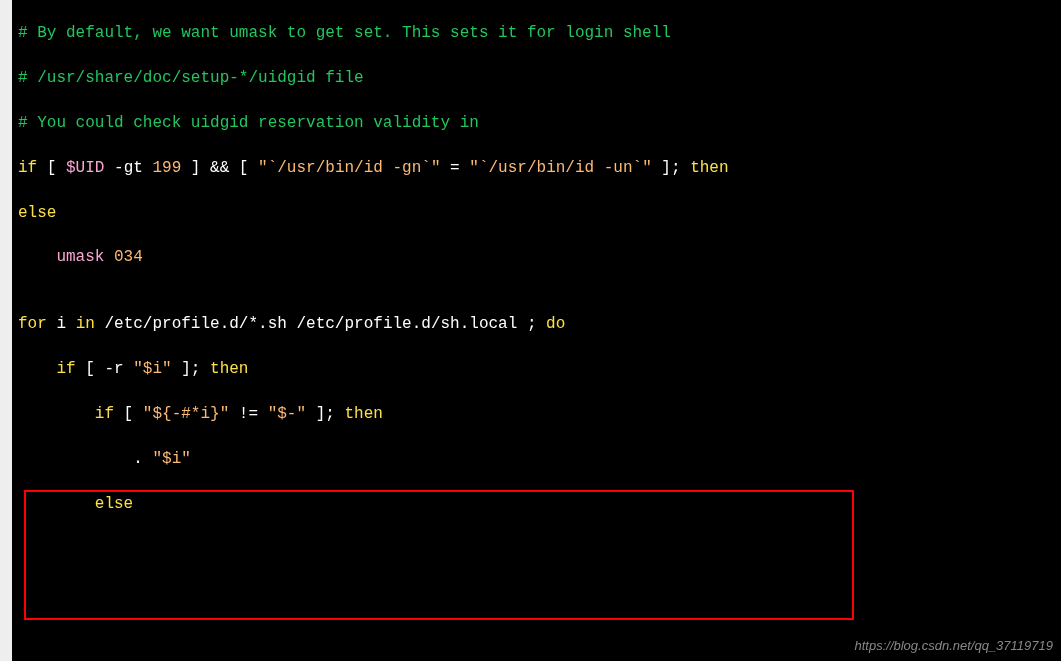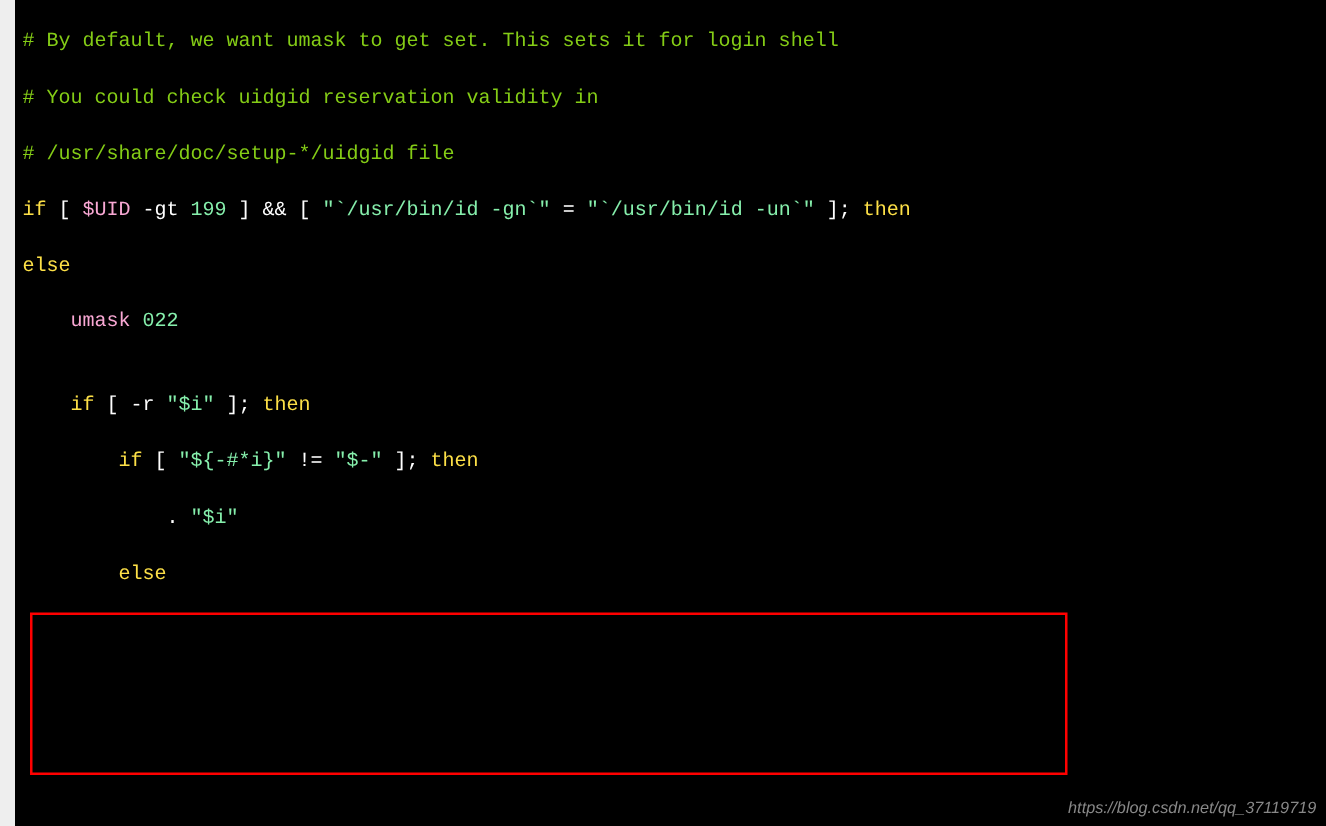--- a/index.html
+++ b/index.html
@@ -12,23 +12,23 @@
       width: 1061px;
       height: 661px;
       overflow: hidden;
       position: relative;
     }
     .terminal {
       padding: 0 4px;
       white-space: pre;
     }
     .line { display: block; white-space: pre; }
-    .blue { color: #84cc16; text-align: center; }
+    .blue { color: #22c55e; text-align: center; }
     .yellow { color: #fde047; }
-    .red { color: #86efac; }
+    .red { color: #fdba74; }
     .cyan { color: #f9a8d4; }
     .white { color: #ffffff; }
     .red-box {
       position: absolute;
       border: 2px solid #ff0000;
       left: 24px;
       top: 490px;
       width: 830px;
       height: 130px;
       pointer-events: none;
@@ -54,26 +54,27 @@
       margin-left: 14px;
     }
   </style>
 </head>
 <body>
 
 <div class="left-margin"></div>
 
 <div class="content terminal">
 <span class="line"><span class="blue"># By default, we want umask to get set. This sets it for login shell</span></span>
+<span class="line"><span class="blue"># /usr/share/doc/setup-*/uidgid file</span></span>
 <span class="line"><span class="blue"># You could check uidgid reservation validity in</span></span>
-<span class="line"><span class="blue"># /usr/share/doc/setup-*/uidgid file</span></span>
 <span class="line"><span class="yellow">if</span><span class="white"> [ </span><span class="cyan">$UID</span><span class="white"> -gt </span><span class="red">199</span><span class="white"> ] &amp;&amp; [ </span><span class="red">"`/usr/bin/id -gn`"</span><span class="white"> = </span><span class="red">"`/usr/bin/id -un`"</span><span class="white"> ]; </span><span class="yellow">then</span></span>
 <span class="line"><span class="yellow">else</span></span>
-<span class="line"><span>    </span><span class="cyan">umask </span><span class="red">022</span></span>
+<span class="line"><span>    </span><span class="cyan">umask </span><span class="red">034</span></span>
 <span class="line"><span></span></span>
+<span class="line"><span class="yellow">for</span><span class="white"> i </span><span class="yellow">in</span><span class="white"> /etc/profile.d/*.sh /etc/profile.d/sh.local ; </span><span class="yellow">do</span></span>
 <span class="line"><span>    </span><span class="yellow">if</span><span class="white"> [ -r </span><span class="red">"$i"</span><span class="white"> ]; </span><span class="yellow">then</span></span>
 <span class="line"><span>        </span><span class="yellow">if</span><span class="white"> [ </span><span class="red">"${-#*i}"</span><span class="white"> != </span><span class="red">"$-"</span><span class="white"> ]; </span><span class="yellow">then</span></span>
 <span class="line"><span>            </span><span class="white">. </span><span class="red">"$i"</span></span>
 <span class="line"><span>        </span><span class="yellow">else</span></span>
 
 
 
 
 <span class="line"><span></span></span>
 

